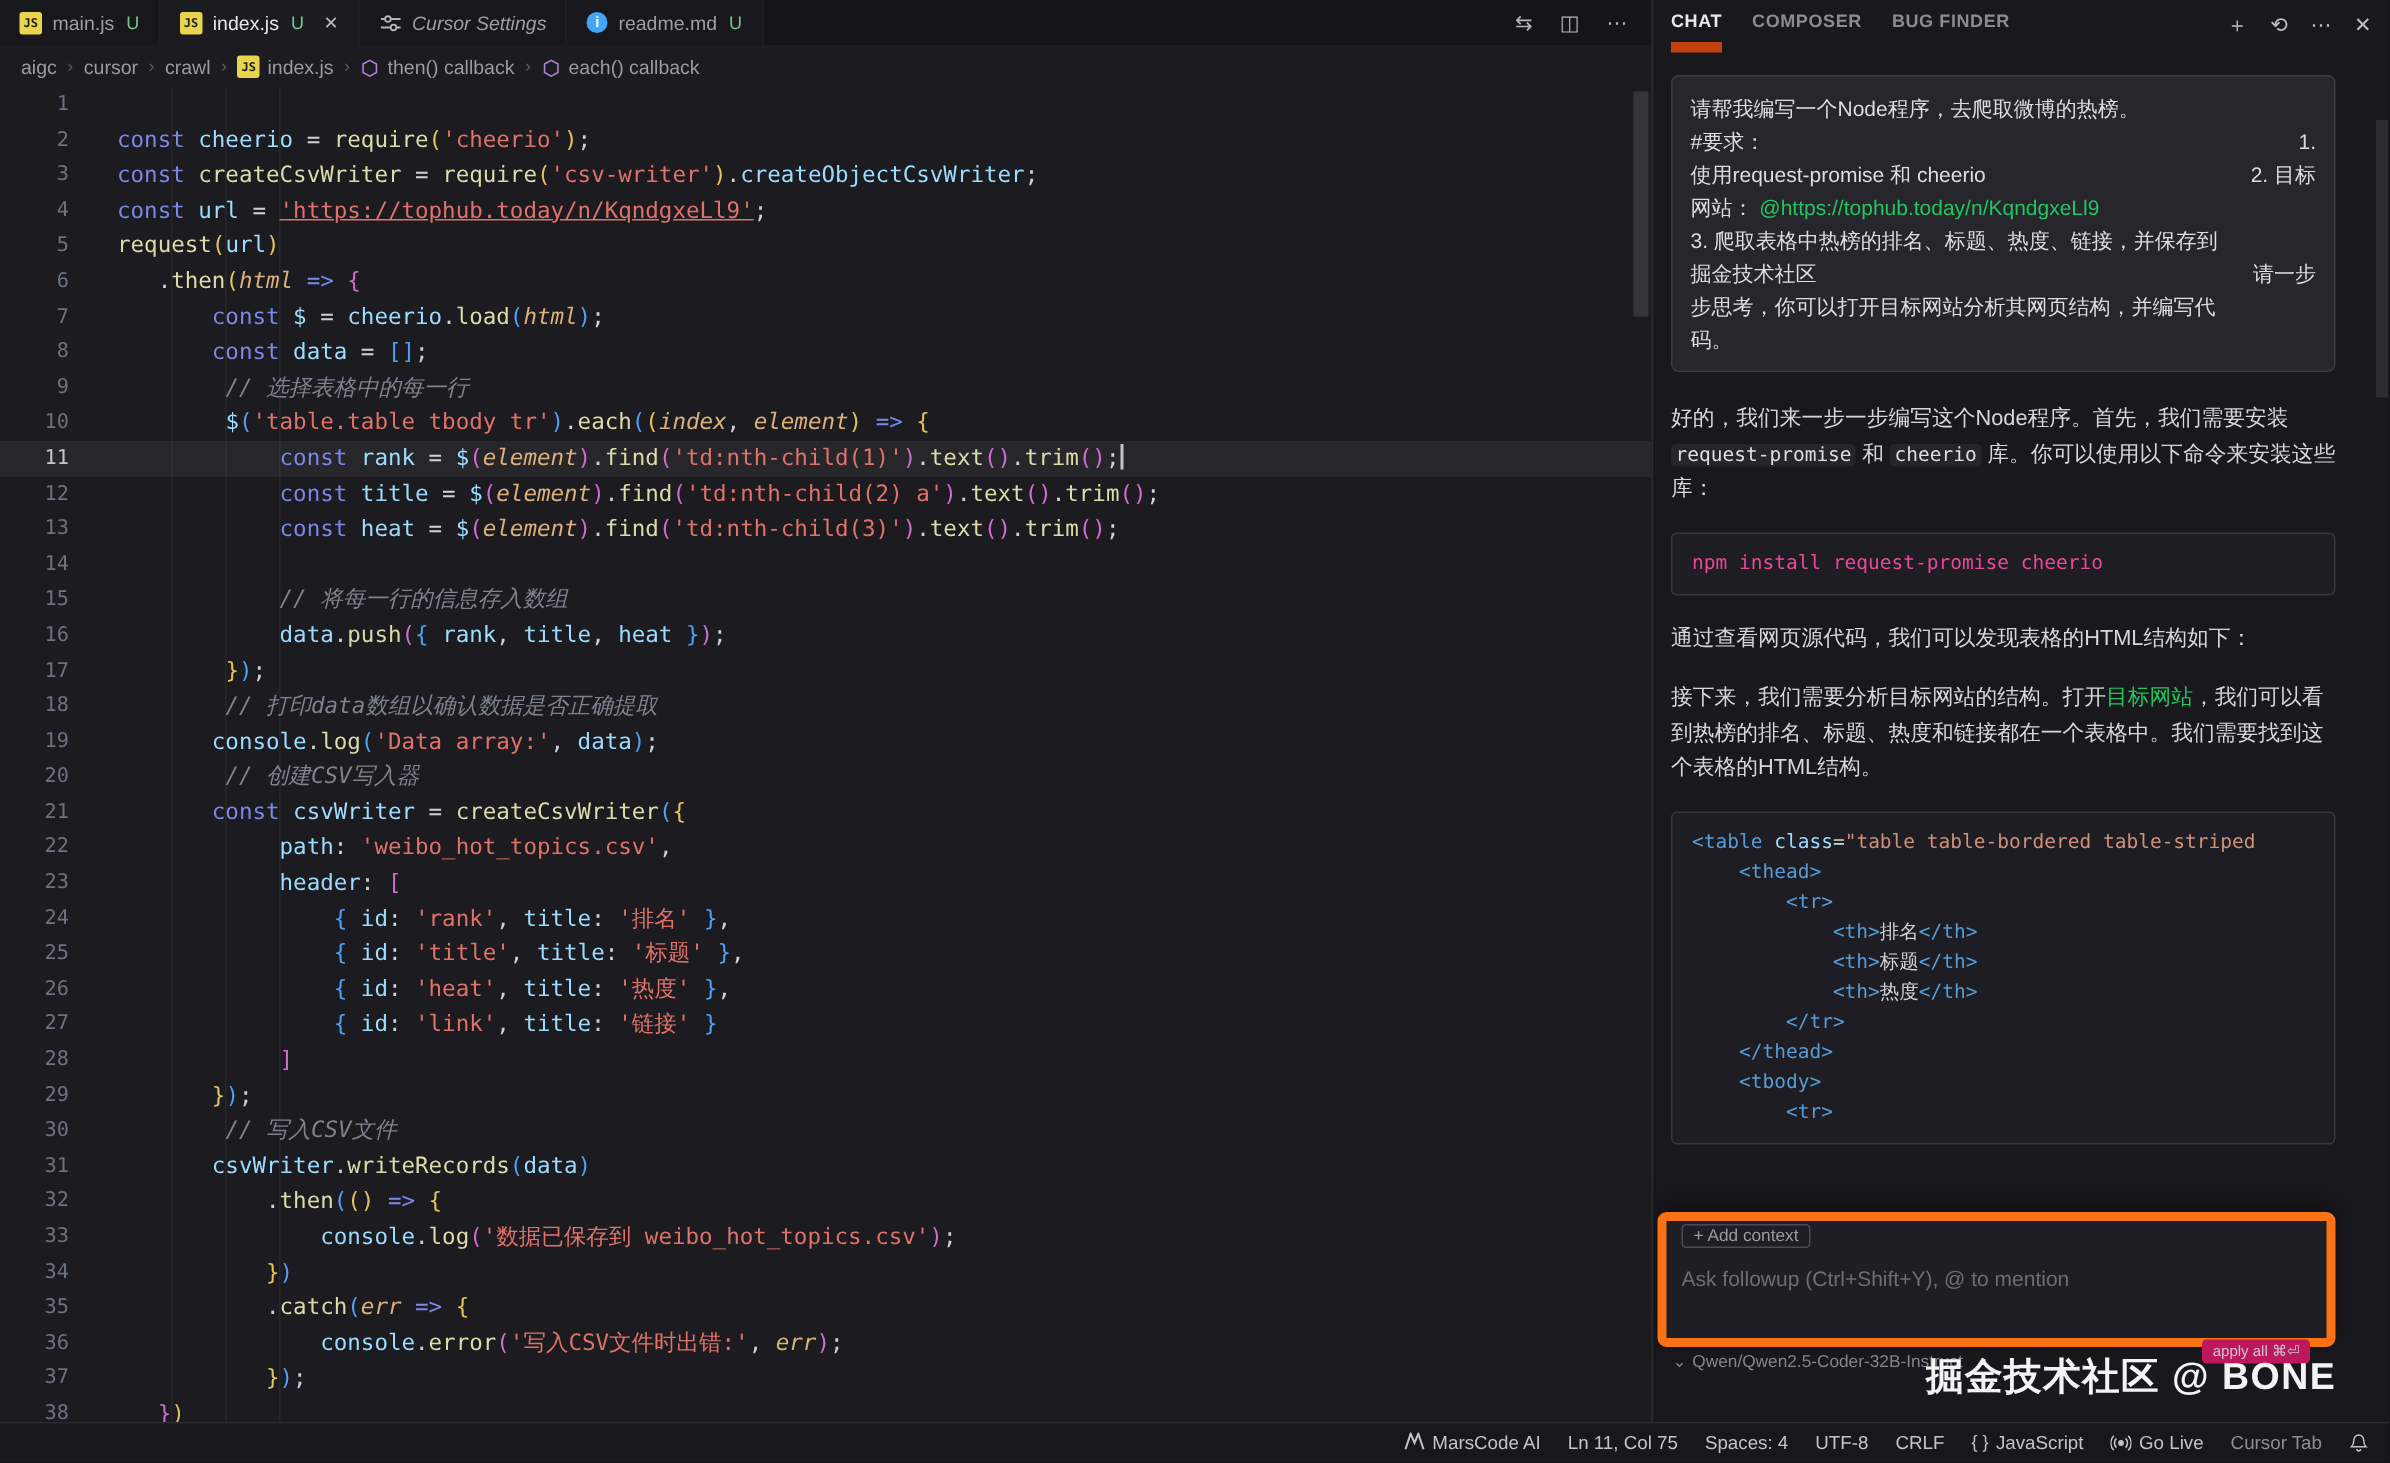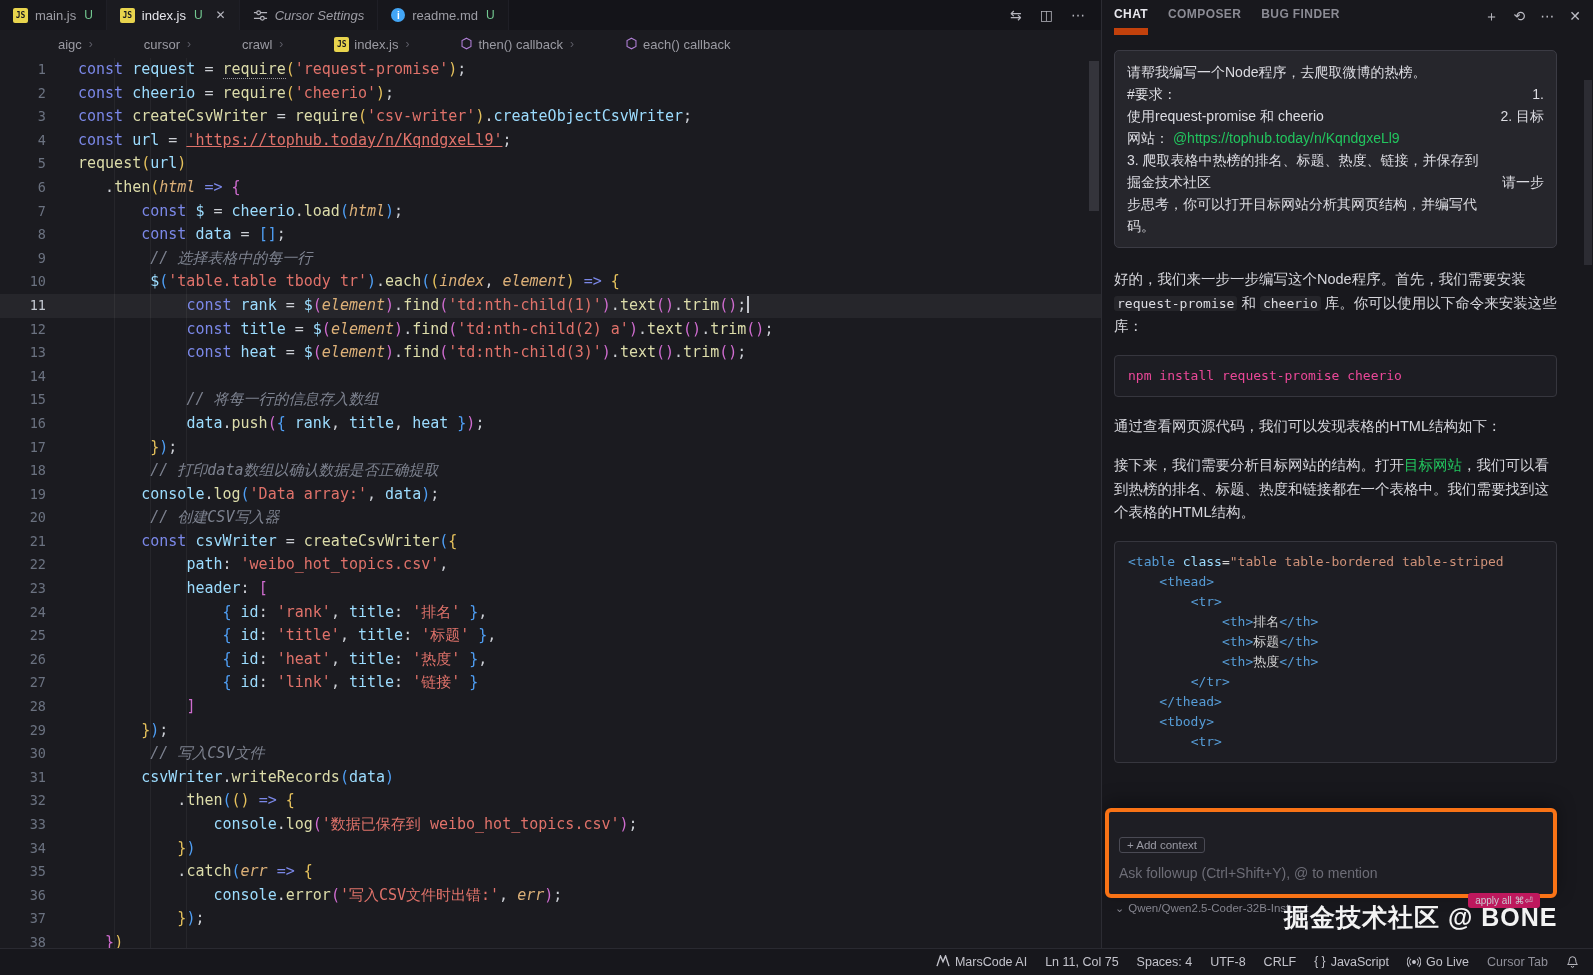--- a/index.html
+++ b/index.html
@@ -13,21 +13,21 @@
   .tabbar { display:flex; align-items:stretch; height:30px; background:#141419; }
   .tab { display:flex; align-items:center; gap:7px; padding:0 13px; font-size:13px; color:#9d9da5; background:#17171c; border-right:1px solid #1f1f26; white-space:nowrap; }
   .tab.active { background:#1b1b20; color:#e6e6ec; }
   .tab-label.it { font-style:italic; }
   .badge-u { color:#73c991; font-size:12px; margin-left:1px; }
   .tab-close { color:#b8b8c0; margin-left:6px; font-size:12px; }
   .tab-actions { margin-left:auto; display:flex; align-items:center; gap:18px; padding-right:16px; color:#b4b4bc; font-size:15px; }
 
   .breadcrumb { height:28px; display:flex; align-items:center; padding-left:14px; gap:7px; color:#9b9ba3; font-size:13px; background:#1b1b20; }
   .bc-sep { color:#5c5c66; font-size:12px; }
-  .bc-item { display:flex; align-items:flex-start; gap:5px;margin-left:44px; }
+  .bc-item { display:flex; align-items:flex-end; gap:5px; }
 
   .editor { position:relative; height:890px; overflow:hidden; font-family:"DejaVu Sans Mono", monospace; font-size:15px; line-height:23.6px; }
   .guide { position:absolute; top:0; bottom:0; width:1px; background:rgba(255,255,255,.05); }
   .code-line { display:flex; height:23.6px; white-space:pre; position:relative; }
   .code-line.cur-line { background:rgba(255,255,255,.05); }
   .ln { width:46px; flex:none; text-align:right; color:#6b7280; font-size:13.5px; }
   .ln.ln-act { color:#c3c8d0; }
   .code { padding-left:32px; white-space:pre; color:#cdd0d6; }
   .caret { display:inline-block; width:2px; height:17px; background:#c2c4ca; vertical-align:-3px; margin-left:1px; }
 
@@ -58,21 +58,21 @@
   .msg-row { display:flex; justify-content:space-between; gap:8px; }
   .msg-link { color:#22c55e; }
 
   .para { color:#d6d6dc; font-size:14.5px; line-height:23.5px; margin:0 0 16px; }
   .inline-code { font-family:"DejaVu Sans Mono", monospace; font-size:13px; background:rgba(255,255,255,.06); border-radius:3px; padding:0 3px; color:#dedee4; }
 
   .code-box { border:1px solid #36363e; background:#1d1d23; border-radius:4px; padding:10px 13px; margin:0 0 18px; font-family:"DejaVu Sans Mono", monospace; font-size:13px; line-height:20px; white-space:pre; overflow:hidden; }
   .code-box.npm { color:#ec4899; }
   .tk2-tag { color:#569cd6; } .tk2-attr { color:#9cdcfe; } .tk2-str { color:#ce9178; } .tk2-d { color:#d4d4d4; }
 
-  .input-box { position:absolute; left:3px; width:452px; top:776px; height:90px; background:#1e1e24; border:4px solid #f97316; border-radius:6px; padding:23px 10px; box-shadow:0 -6px 18px rgba(0,0,0,.35); }
+  .input-box { position:absolute; left:3px; width:452px; top:776px; height:90px; background:#1e1e24; border:6px solid #f97316; border-radius:6px; padding:0 10px; box-shadow:0 -6px 18px rgba(0,0,0,.35); }
   .ctx-chip { display:inline-block; border:1px solid #4a4a54; color:#9a9aa4; font-size:11.5px; border-radius:3px; padding:1px 7px; }
   .input-placeholder { color:#6d6d77; font-size:14px; margin-top:12px; }
   .model-row { position:absolute; left:13px; top:870px; color:#84848e; font-size:11.5px; display:flex; align-items:center; gap:4px; }
   .apply-badge { position:absolute; right:53px; top:861px; background:#be185d; border-radius:3px; color:#c9c9d1; font-size:10px; padding:2px 7px; }
   .csb { position:absolute; right:1px; top:48px; width:8px; height:185px; background:rgba(120,120,130,.22); }
 
   
   .statusbar { position:absolute; left:0; top:948px; width:1593px; height:27px; background:#17171c; border-top:1px solid #2a2a31; display:flex; align-items:center; justify-content:flex-end; gap:18px; padding:0 14px; color:#c3c3cb; font-size:12.5px; z-index:20; }
   .sb-item { display:flex; align-items:flex-start; gap:5px; white-space:nowrap; }
   .sb-dim { color:#8f8f99; }
@@ -159,21 +159,21 @@
           </svg>
           <span>each() callback</span>
         </span>
       </div>
 
     <div class="editor">
       <div class="guide" style="left:114px"></div>
       <div class="guide" style="left:150px"></div>
       <div class="guide" style="left:186px"></div>
       <div>
-          <div class="code-line"><span class="ln">1</span><span class="code"><span class="tk-k">const</span><span class="tk-d"> </span><span class="tk-v">request</span><span class="tk-d"> = </span><span class="tk-fu">require</span><span class="tk-b1">(</span><span class="tk-s">'request-promise'</span><span class="tk-b1">)</span><span class="tk-d">;</span></span></div>
+          <div class="code-line"><span class="ln">1</span></div>
           <div class="code-line"><span class="ln">2</span><span class="code"><span class="tk-k">const</span><span class="tk-d"> </span><span class="tk-v">cheerio</span><span class="tk-d"> = </span><span class="tk-f">require</span><span class="tk-b1">(</span><span class="tk-s">'cheerio'</span><span class="tk-b1">)</span><span class="tk-d">;</span></span></div>
           <div class="code-line"><span class="ln">3</span><span class="code"><span class="tk-k">const</span><span class="tk-d"> </span><span class="tk-f">createCsvWriter</span><span class="tk-d"> = </span><span class="tk-f">require</span><span class="tk-b1">(</span><span class="tk-s">'csv-writer'</span><span class="tk-b1">)</span><span class="tk-d">.</span><span class="tk-v">createObjectCsvWriter</span><span class="tk-d">;</span></span></div>
           <div class="code-line"><span class="ln">4</span><span class="code"><span class="tk-k">const</span><span class="tk-d"> </span><span class="tk-v">url</span><span class="tk-d"> = </span><span class="tk-su">'https://tophub.today/n/KqndgxeLl9'</span><span class="tk-d">;</span></span></div>
           <div class="code-line"><span class="ln">5</span><span class="code"><span class="tk-f">request</span><span class="tk-b1">(</span><span class="tk-v">url</span><span class="tk-b1">)</span></span></div>
           <div class="code-line"><span class="ln">6</span><span class="code"><span class="tk-d">   .</span><span class="tk-f">then</span><span class="tk-b1">(</span><span class="tk-pm">html</span><span class="tk-d"> </span><span class="tk-k">=&gt;</span><span class="tk-d"> </span><span class="tk-b2">{</span></span></div>
           <div class="code-line"><span class="ln">7</span><span class="code"><span class="tk-d">       </span><span class="tk-k">const</span><span class="tk-d"> </span><span class="tk-v">$</span><span class="tk-d"> = </span><span class="tk-v">cheerio</span><span class="tk-d">.</span><span class="tk-f">load</span><span class="tk-b3">(</span><span class="tk-pm">html</span><span class="tk-b3">)</span><span class="tk-d">;</span></span></div>
           <div class="code-line"><span class="ln">8</span><span class="code"><span class="tk-d">       </span><span class="tk-k">const</span><span class="tk-d"> </span><span class="tk-v">data</span><span class="tk-d"> = </span><span class="tk-b3">[]</span><span class="tk-d">;</span></span></div>
           <div class="code-line"><span class="ln">9</span><span class="code"><span class="tk-d">        </span><span class="tk-c">// 选择表格中的每一行</span></span></div>
           <div class="code-line"><span class="ln">10</span><span class="code"><span class="tk-d">        </span><span class="tk-v">$</span><span class="tk-b3">(</span><span class="tk-s">'table.table tbody tr'</span><span class="tk-b3">)</span><span class="tk-d">.</span><span class="tk-f">each</span><span class="tk-b3">(</span><span class="tk-b1">(</span><span class="tk-pm">index</span><span class="tk-d">, </span><span class="tk-pm">element</span><span class="tk-b1">)</span><span class="tk-d"> </span><span class="tk-k">=&gt;</span><span class="tk-d"> </span><span class="tk-b1">{</span></span></div>
           <div class="code-line cur-line"><span class="ln ln-act">11</span><span class="code"><span class="tk-d">            </span><span class="tk-k">const</span><span class="tk-d"> </span><span class="tk-v">rank</span><span class="tk-d"> = </span><span class="tk-v">$</span><span class="tk-b2">(</span><span class="tk-pm">element</span><span class="tk-b2">)</span><span class="tk-d">.</span><span class="tk-f">find</span><span class="tk-b2">(</span><span class="tk-s">'td:nth-child(1)'</span><span class="tk-b2">)</span><span class="tk-d">.</span><span class="tk-f">text</span><span class="tk-b2">()</span><span class="tk-d">.</span><span class="tk-f">trim</span><span class="tk-b2">()</span><span class="tk-d">;</span><span class="caret"></span></span></div>

